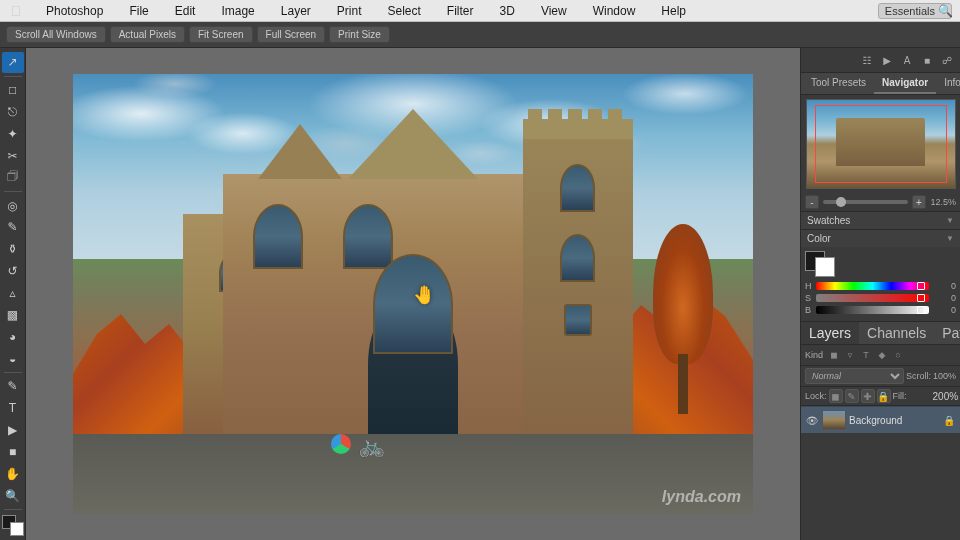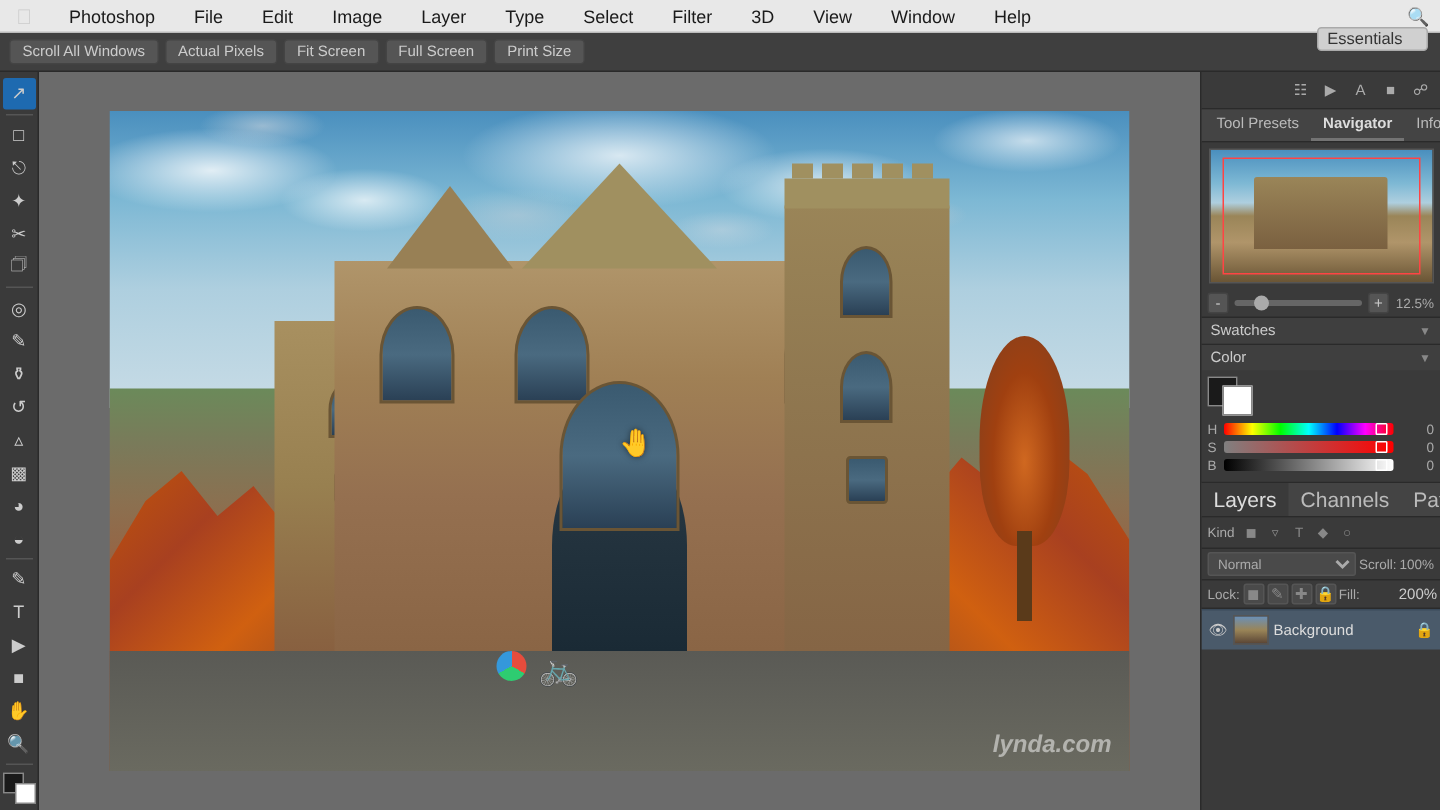--- a/index.html
+++ b/index.html
@@ -39,21 +39,21 @@
       padding: 2px 8px;
       font-size: 12px;
       color: #1a1a1a;
       cursor: default;
       border-radius: 3px;
       white-space: nowrap;
     }
     .essentials-btn {
       position: absolute;
       right: 8px;
-      top: 18px;
+      top: 3px;
       background: #d0d0d0;
       border: 1px solid #aaa;
       border-radius: 3px;
       padding: 1px 16px 1px 6px;
       font-size: 11px;
       color: #333;
       cursor: pointer;
     }
     .search-icon-menu {
       position: absolute;
@@ -619,20 +619,21 @@
       font-size: 9px;
     }
     .blend-select {
       font-size: 9px;
       color: #aaa;
       background: #4a4a4a;
       border: 1px solid #555;
       border-radius: 2px;
       padding: 1px 2px;
       flex: 1;
+      font-style: italic;
     }
     .opacity-row {
       display: flex;
       align-items: center;
       gap: 2px;
       font-size: 9px;
       color: #aaa;
     }
 
     .lock-row {
@@ -714,21 +715,21 @@
 </head>
 <body>
 
 <div id="menubar">
   <div class="apple-icon"></div>
   <div class="menu-item">Photoshop</div>
   <div class="menu-item">File</div>
   <div class="menu-item">Edit</div>
   <div class="menu-item">Image</div>
   <div class="menu-item">Layer</div>
-  <div class="menu-item">Type</div>
+  <div class="menu-item">Print</div>
   <div class="menu-item">Select</div>
   <div class="menu-item">Filter</div>
   <div class="menu-item">3D</div>
   <div class="menu-item">View</div>
   <div class="menu-item">Window</div>
   <div class="menu-item">Help</div>
   <div class="essentials-btn">Essentials</div>
   <div class="search-icon-menu">🔍</div>
 </div>
 

